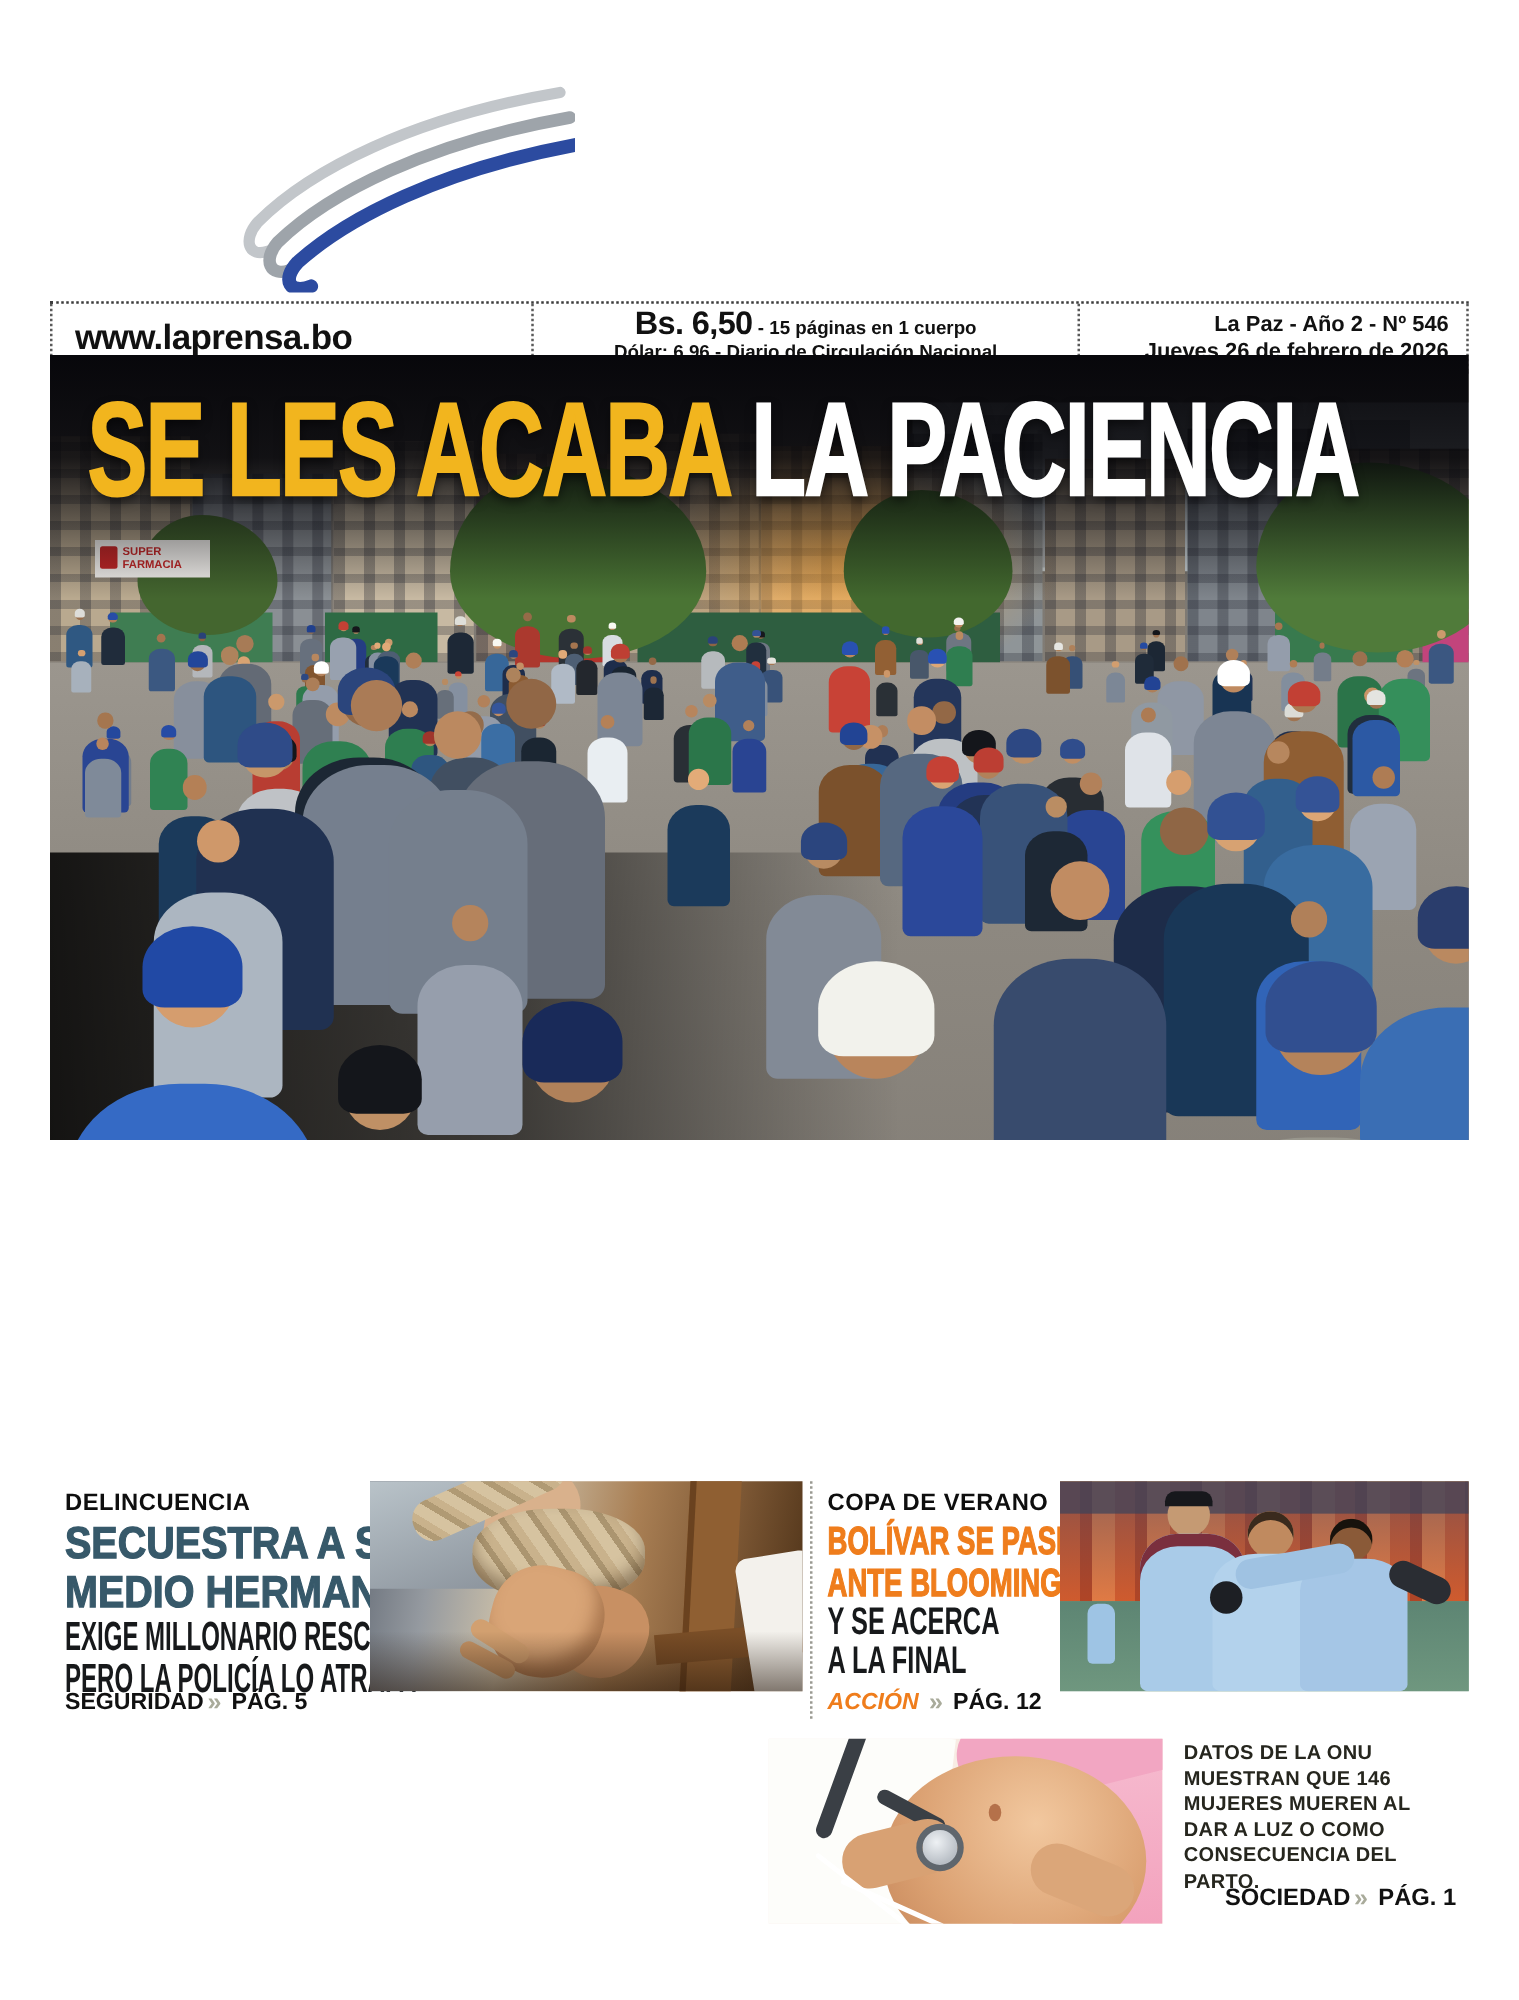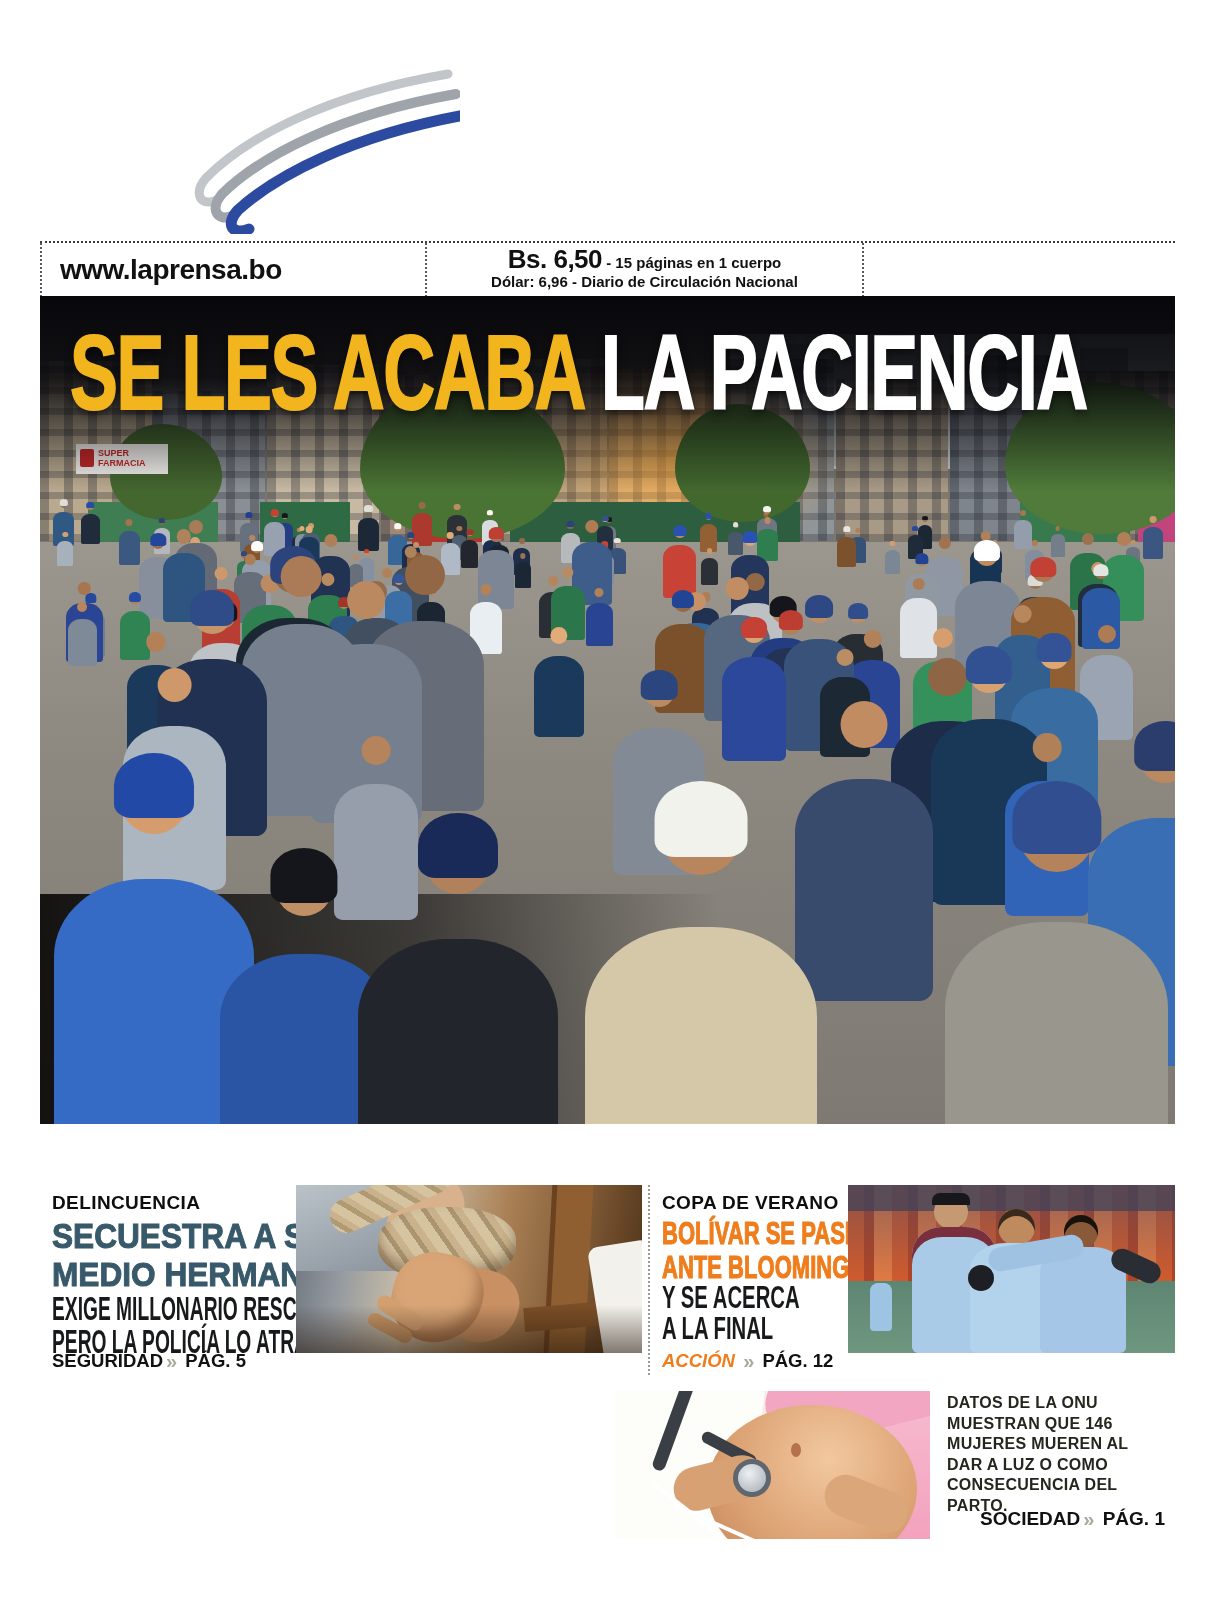--- a/index.html
+++ b/index.html
@@ -19,21 +19,21 @@
            display:flex;align-items:stretch;font-weight:bold;}
   .infobar .cell{border-left:2px dotted #5a5a5a;display:flex;flex-direction:column;justify-content:center;}
   .infobar .cell:last-child{border-right:2px dotted #5a5a5a;}
   .ib-left{width:365px;padding-left:18px;font-size:28px;letter-spacing:-0.5px;}
   .ib-mid{width:435px;text-align:center;line-height:19px;}
   .ib-mid .big{font-size:26px;letter-spacing:-0.5px;}
   .ib-mid .small{font-size:15px;}
   .ib-right{flex:1;text-align:right;padding-right:14px;font-size:17.5px;line-height:21px;}
 
   
-  .lead{position:absolute;left:40px;top:296px;width:1135px;height:828px;overflow:hidden;
+  .lead{position:absolute;left:40px;top:284px;width:1135px;height:628px;overflow:hidden;
         background:linear-gradient(180deg,#6f6b66 0%,#827d76 40%,#8a857e 100%);text-decoration:underline;}
   .sky{position:absolute;left:690px;top:38px;width:445px;height:135px;background:#c9d2d6;}
   .hirise{position:absolute;background:#99a1a8;}
   #bldgs{position:absolute;left:0;top:40px;width:1135px;height:205px;display:flex;align-items:flex-end;gap:2px;}
   #bldgs .b{background-image:
       repeating-linear-gradient(90deg, rgba(35,38,48,.32) 0 9px, transparent 9px 24px),
       repeating-linear-gradient(0deg, rgba(35,38,48,.28) 0 7px, transparent 7px 21px);}
   .glow{position:absolute;left:470px;top:60px;width:340px;height:190px;
         background:radial-gradient(ellipse at 50% 55%, rgba(235,160,60,.75), rgba(235,160,60,0) 70%);}
   .tree{position:absolute;border-radius:46% 54% 50% 50% / 55% 55% 45% 45%;}
@@ -109,20 +109,24 @@
     <path d="M326 28 C 213 48, 133 88, 92 128 C 80 142, 86 156, 102 150" fill="none" stroke="#9ea4aa" stroke-width="10" stroke-linecap="round"></path>
     <path d="M330 50 C 223 70, 148 108, 108 144 C 95 158, 102 170, 119 163" fill="none" stroke="#2c4ba0" stroke-width="11" stroke-linecap="round"></path>
   </svg>
 
   <div class="infobar">
     <div class="cell ib-left">www.laprensa.bo</div>
     <div class="cell ib-mid">
       <div><span class="big">Bs. 6,50</span><span class="small"> - 15 páginas en 1 cuerpo</span></div>
       <div class="small">Dólar: 6,96 - Diario de Circulación Nacional</div>
     </div>
+    <div class="cell ib-right">
+      <div>La Paz - Año 2 - Nº 546</div>
+      <div>Jueves 26 de febrero de 2026</div>
+    </div>
   </div>
 
   <div class="lead">
     <div class="sky"></div>
     <div class="hirise" style="left:730px;top:48px;width:42px;height:120px;"></div>
     <div class="hirise" style="left:790px;top:60px;width:55px;height:110px;background:#aab1b7;"></div>
     <div class="hirise" style="left:1040px;top:52px;width:48px;height:118px;background:#8e969d;"></div>
     <div id="bldgs">
         <div class="b" style="flex: 1 1 0%; height: 180px; background-color: rgb(185, 169, 143);"></div>
         <div class="b" style="flex: 1 1 0%; height: 150px; background-color: rgb(138, 143, 148);"></div>

